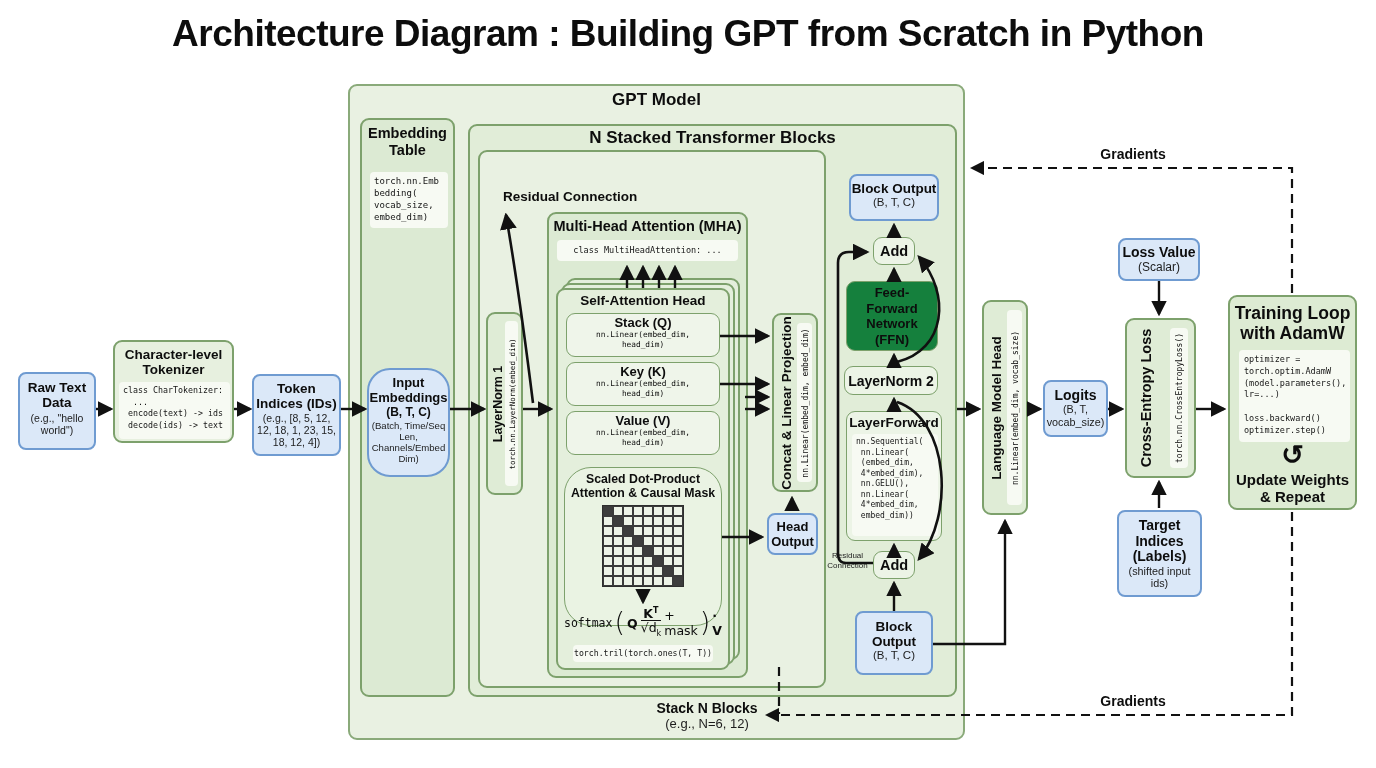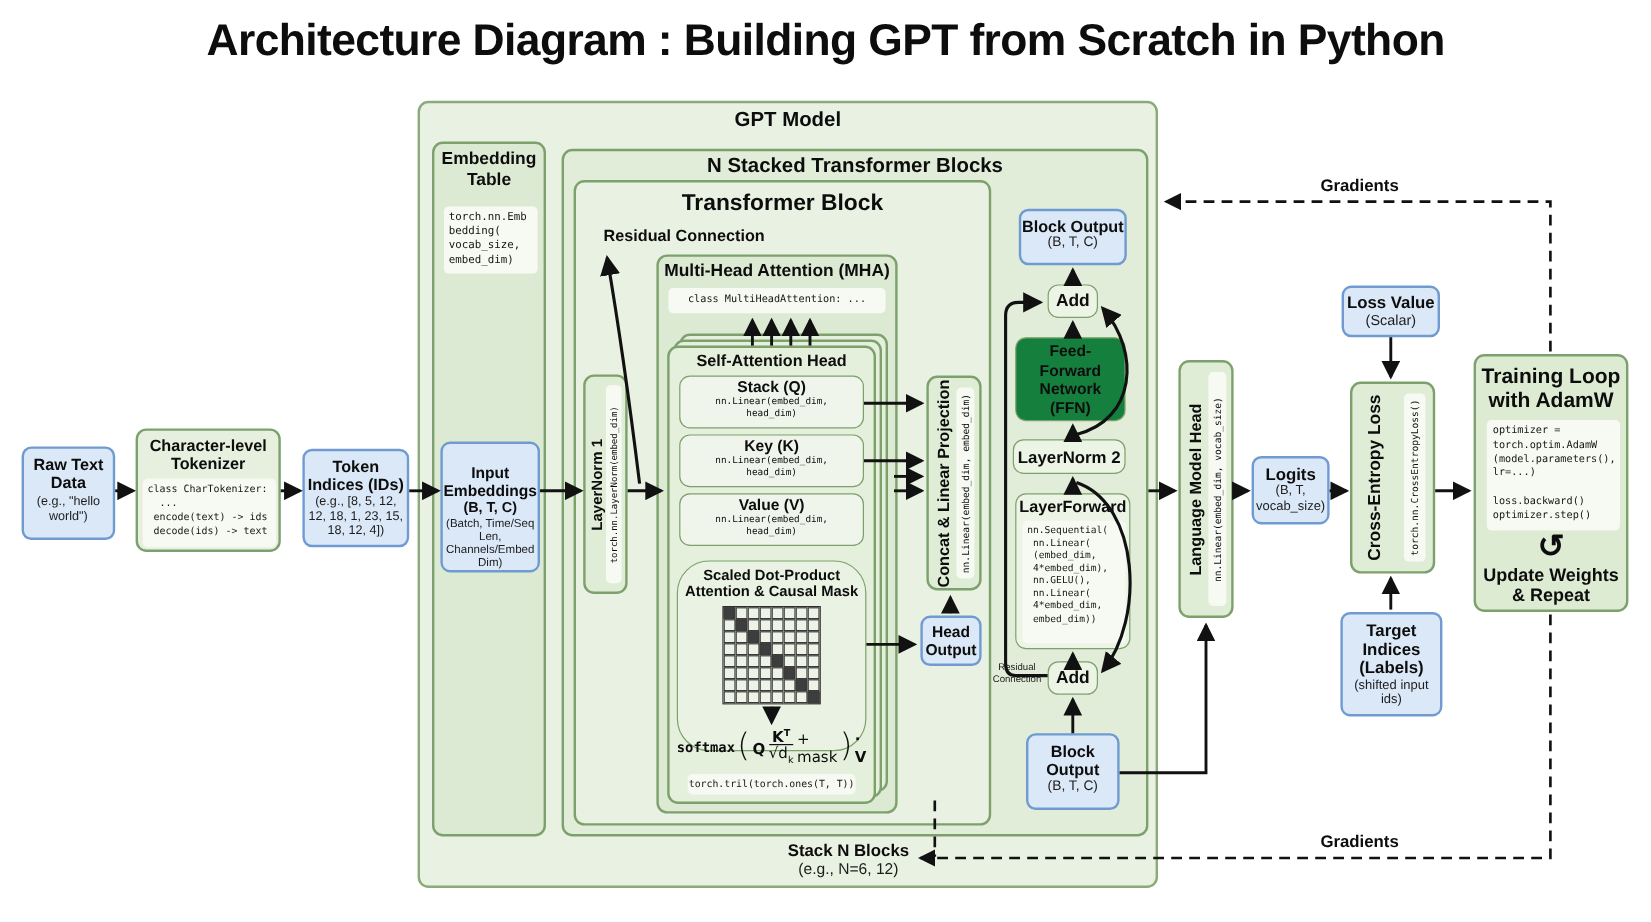--- a/index.html
+++ b/index.html
@@ -16,42 +16,42 @@
   .sub{color:#1c1c1c;}
   .vrot{position:absolute;left:50%;top:50%;transform:translate(-50%,-50%) rotate(-90deg);
         white-space:nowrap;}
   .vstrip{position:absolute;background:#f7faf3;border-radius:4px;}
   #mask-grid{display:grid;grid-template-columns:repeat(8,1fr);grid-template-rows:repeat(8,1fr);
              border:1px solid #2e2e2e;background:#edf3e7;}
   .mcell{border:0.5px solid #3a3a3a;background:#edf3e7;}
   .mcell.dark{background:#3d3d3d;}
   .formula{display:flex;align-items:center;justify-content:center;font-family:"DejaVu Sans",sans-serif;
            font-size:12.5px;gap:2px;}
-  .f-fn{font-family:"DejaVu Sans Mono",monospace;font-size:11.5px;font-weight:bold;}
+  .f-fn{font-family:"DejaVu Sans Mono",monospace;font-size:11.5px;}
   .f-paren{font-size:27px;font-weight:300;line-height:0;transform:translateY(-1px);}
   .frac{display:inline-flex;flex-direction:column;align-items:center;margin:0 1px;}
   .frac .num{border-bottom:1.3px solid #111;padding:0 2px;line-height:1.05;font-weight:bold;}
   .frac .den{line-height:1.1;}
   .f-q,.f-tail{font-weight:bold;}
   sup{font-size:8px;} sub{font-size:8px;}
   svg.overlay{position:absolute;left:0;top:0;pointer-events:none;}
 </style>
 </head>
 <body>
 
 <div id="canvas">
 
   <div class="abs title-main ctr" style="left:0;top:13px;width:1376px;">Architecture Diagram : Building GPT from Scratch in Python</div>
 
   <div class="abs bbox" style="left:18px;top:372px;width:78px;height:78px;padding-top:6px;">
     <div class="ctr bt" style="font-size:13.5px;line-height:15px;">Raw Text Data</div>
     <div class="ctr sub" style="font-size:10.5px;line-height:12px;margin-top:2px;">(e.g., "hello world")</div>
   </div>
 
-  <div class="abs gbox" style="left:113px;top:357px;width:121px;height:103px;padding-top:5px;">
+  <div class="abs gbox" style="left:113px;top:340px;width:121px;height:103px;padding-top:5px;">
     <div class="ctr bt" style="font-size:13.5px;line-height:15px;">Character-level Tokenizer</div>
     <div class="abs code" style="left:4px;top:40px;width:111px;height:57px;font-size:8.3px;line-height:11.5px;padding:3px 4px;">class CharTokenizer:
   ...
  encode(text) -&gt; ids
  decode(ids) -&gt; text</div>
   </div>
 
   <div class="abs bbox" style="left:252px;top:374px;width:89px;height:82px;padding-top:5px;">
     <div class="ctr bt" style="font-size:13.5px;line-height:15px;">Token Indices (IDs)</div>
     <div class="ctr sub" style="font-size:10.5px;line-height:12px;margin-top:1px;padding:0 3px;">(e.g., [8, 5, 12, 12, 18, 1, 23, 15, 18, 12, 4])</div>
@@ -61,31 +61,30 @@
   <div class="abs gbox" style="left:360px;top:118px;width:95px;height:579px;background:#dcead3;">
     <div class="ctr bt" style="font-size:14.5px;line-height:16.5px;margin-top:5px;">Embedding Table</div>
     <div class="abs code" style="left:8px;top:52px;width:78px;height:56px;font-size:9px;line-height:12px;padding:3px 4px;">torch.nn.Emb
 bedding(
 vocab_size,
 embed_dim)</div>
   </div>
 
   <div class="abs ctr bt" style="left:348px;top:90px;width:617px;font-size:17px;">GPT Model</div>
 
-  <div class="abs bbox" style="left:367px;top:368px;width:83px;height:109px;padding-top:16px;">
+  <div class="abs bbox" style="left:367px;top:368px;width:83px;height:109px;padding-top:5px;border-radius:23px;">
     <div class="ctr bt" style="font-size:13px;line-height:15px;">Input Embeddings</div>
     <div class="ctr bt" style="font-size:12px;line-height:14px;">(B, T, C)</div>
     <div class="ctr sub" style="font-size:9.6px;line-height:11px;margin-top:1px;padding:0 2px;">(Batch, Time/Seq Len, Channels/Embed Dim)</div>
   </div>
 
   <div class="abs gbox" style="left:468px;top:124px;width:489px;height:573px;background:#e1edd8;"></div>
   <div class="abs ctr bt" style="left:468px;top:128px;width:489px;font-size:17px;">N Stacked Transformer Blocks</div>
 
   <div class="abs gbox" style="left:478px;top:150px;width:348px;height:538px;background:#e9f1e2;"></div>
-  <div class="abs ctr bt" style="left:478px;top:159px;width:348px;font-size:19px;">Transformer Block</div>
   <div class="abs bt" style="left:503px;top:189px;font-size:13.5px;white-space:nowrap;">Residual Connection</div>
 
   <div class="abs gbox" style="left:486px;top:312px;width:37px;height:183px;background:#dfecd6;">
     <div class="abs" style="left:0;top:0;width:19px;height:100%;">
       <span class="vrot bt" style="font-size:12.5px;">LayerNorm 1</span>
     </div>
     <div class="vstrip" style="right:3px;top:7px;bottom:7px;width:13px;">
       <span class="vrot" style="font-family:'DejaVu Sans Mono',monospace;font-size:7.5px;">torch.nn.LayerNorm(embed_dim)</span>
     </div>
   </div>

